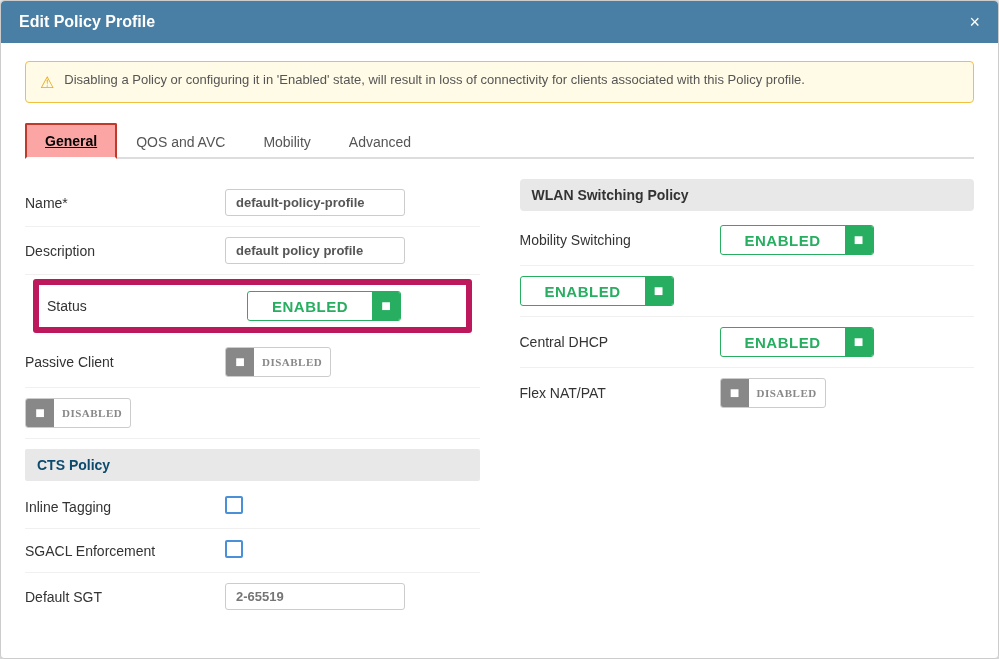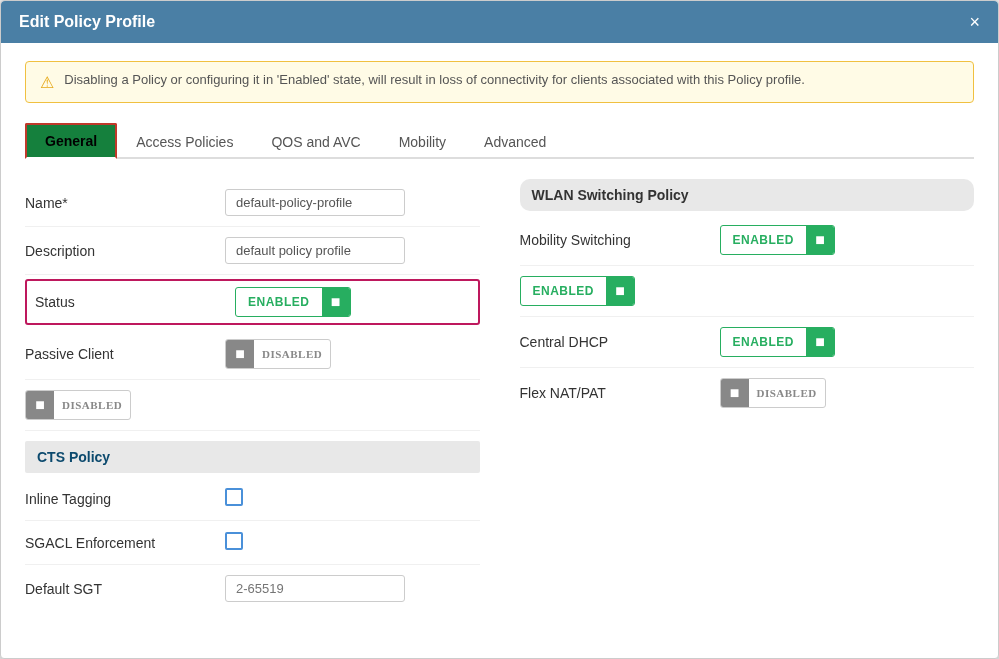--- a/index.html
+++ b/index.html
@@ -78,22 +78,23 @@
       border-bottom: none;
       margin-bottom: -2px;
       background: none;
     }
 
     .tab.active {
       color: #000;
       font-weight: bold;
       border: 2px solid #c0392b;
       border-bottom: 2px solid #fff;
-      background: #15803d;
+      background: #fca5a5;
       border-radius: 2px 2px 0 0;
+      text-decoration: underline;
     }
 
     .content-grid {
       display: grid;
       grid-template-columns: 1fr 1fr;
       gap: 8px 40px;
     }
 
     .left-col, .right-col {
       display: flex;
@@ -125,37 +126,38 @@
     }
 
     .text-input {
       border: 1px solid #ccc;
       border-radius: 3px;
       padding: 5px 10px;
       font-size: 13px;
       color: #555;
       width: 180px;
       background: #fff;
+      font-weight: bold;
     }
 
     .status-box {
       display: inline-flex;
       align-items: center;
       border: 1px solid #27ae60;
       border-radius: 3px;
       overflow: hidden;
       padding: 0;
     }
 
     .status-label-enabled {
       background: #fff;
       color: #27ae60;
-      font-size: 12px;
-      font-weight: bold;
-      padding: 4px 12px;
+      font-size: 15px;
+      font-weight: bold;
+      padding: 4px 24px;
       letter-spacing: 0.5px;
     }
 
     .status-label-disabled {
       background: #fff;
       color: #888;
       font-size: 11px;
       font-weight: bold;
       padding: 4px 8px;
       letter-spacing: 0.5px;
@@ -213,21 +215,21 @@
       background: #fff;
     }
 
     .right-section-title {
       font-weight: bold;
       font-size: 14px;
       color: #333;
       padding: 10px 0 8px 0;
       background: #e8e8e8;
       padding: 8px 12px;
-      border-radius: 10px;
+      border-radius: 4px;
       margin-bottom: 4px;
     }
   </style>
 </head>
 <body>
 
 <div class="modal">
 
   <div class="modal-header">
     <span>Edit Policy Profile</span>
@@ -236,21 +238,20 @@
 
   <div class="modal-body">
 
     <div class="warning-banner">
       <span class="warning-icon">⚠</span>
       <span>Disabling a Policy or configuring it in 'Enabled' state, will result in loss of connectivity for clients associated with this Policy profile.</span>
     </div>
 
     <div class="tabs">
       <button class="tab active">General</button>
-      <button class="tab">Access Policies</button>
       <button class="tab">QOS and AVC</button>
       <button class="tab">Mobility</button>
       <button class="tab">Advanced</button>
     </div>
 
     <div class="content-grid">
 
       <div class="left-col">
 
         <div class="form-row">
@@ -260,21 +261,21 @@
           </div>
         </div>
 
         <div class="form-row">
           <div class="field-label">Description</div>
           <div class="field-value">
             <input class="text-input" type="text" value="default policy profile" style="">
           </div>
         </div>
 
-        <div class="form-row" style="border: 2px solid #be185d; border-radius: 3px; padding: 6px 8px; margin: 4px 0;">
+        <div class="form-row" style="border: 6px solid #be185d; border-radius: 3px; padding: 6px 8px; margin: 4px 8px;">
           <div class="field-label">Status</div>
           <div class="field-value">
             <div class="status-box">
               <span class="status-label-enabled">ENABLED</span>
               <div class="toggle-green">
                 <span class="toggle-icon">■</span>
               </div>
             </div>
           </div>
         </div>

